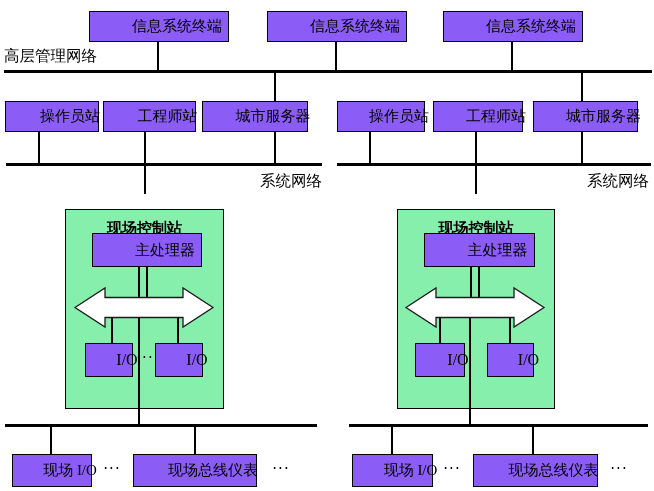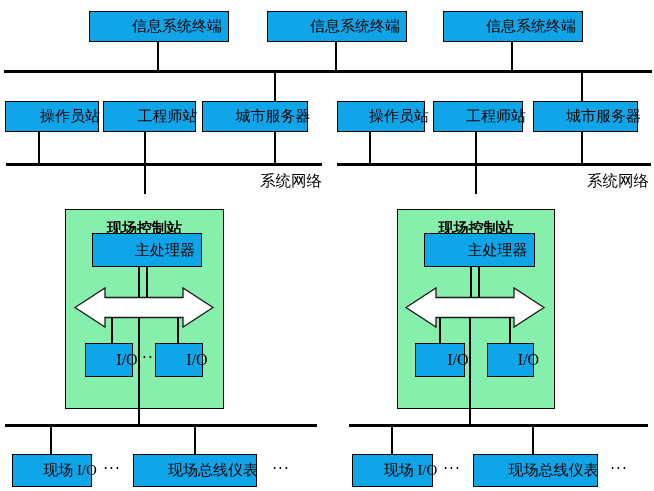--- a/index.html
+++ b/index.html
@@ -3,21 +3,21 @@
 <meta charset="utf-8">
 <style>
   html,body{margin:0;padding:0;background:#fff;}
   #canvas{
     position:relative;width:654px;height:491px;background:#ffffff;
     font-family:"Liberation Serif","DejaVu Serif",serif;color:#000;
     overflow:hidden;
   }
   .box{
     position:absolute;box-sizing:border-box;border:1.4px solid #000;
-    background:#0ea5e9;display:flex;align-items:center;justify-content:center;
+    background:#8b5cf6;display:flex;align-items:center;justify-content:center;
     font-size:15px;white-space:nowrap;padding-left:36px;
   }
   .io-box{font-size:16px;font-family:Liberation Serif, serif;}
   .ctrl{
     position:absolute;box-sizing:border-box;border:1.4px solid #000;
     background:#86efac;
     margin-top:16px;
   }
   .ctrl-title{
     margin-top:9px;text-align:center;font-weight:bold;font-size:15px;
@@ -36,20 +36,21 @@
 <body>
 
 <div id="canvas">
 
   <div class="hline" style="left:4px;top:70px;width:648px;"></div>
   <div class="hline" style="left:6px;top:163px;width:316px;"></div>
   <div class="hline" style="left:337px;top:163px;width:314px;"></div>
   <div class="hline" style="left:5px;top:424px;width:312px;"></div>
   <div class="hline" style="left:349px;top:424px;width:299px;"></div>
 
+  <div class="lbl" style="left:4px;top:46px;">高层管理网络</div>
   <div class="lbl lbl-right" style="left:222px;top:171px;width:100px;">系统网络</div>
   <div class="lbl lbl-right" style="left:549px;top:171px;width:100px;">系统网络</div>
 
   <div class="box" style="left:89px;top:11px;width:140px;height:31px;">信息系统终端</div>
   <div class="box" style="left:267px;top:11px;width:140px;height:31px;">信息系统终端</div>
   <div class="box" style="left:443px;top:11px;width:140px;height:31px;">信息系统终端</div>
 
   <div class="vline" style="left:157px;top:42px;height:29px;"></div>
   <div class="vline" style="left:335px;top:42px;height:29px;"></div>
   <div class="vline" style="left:511px;top:42px;height:29px;"></div>

